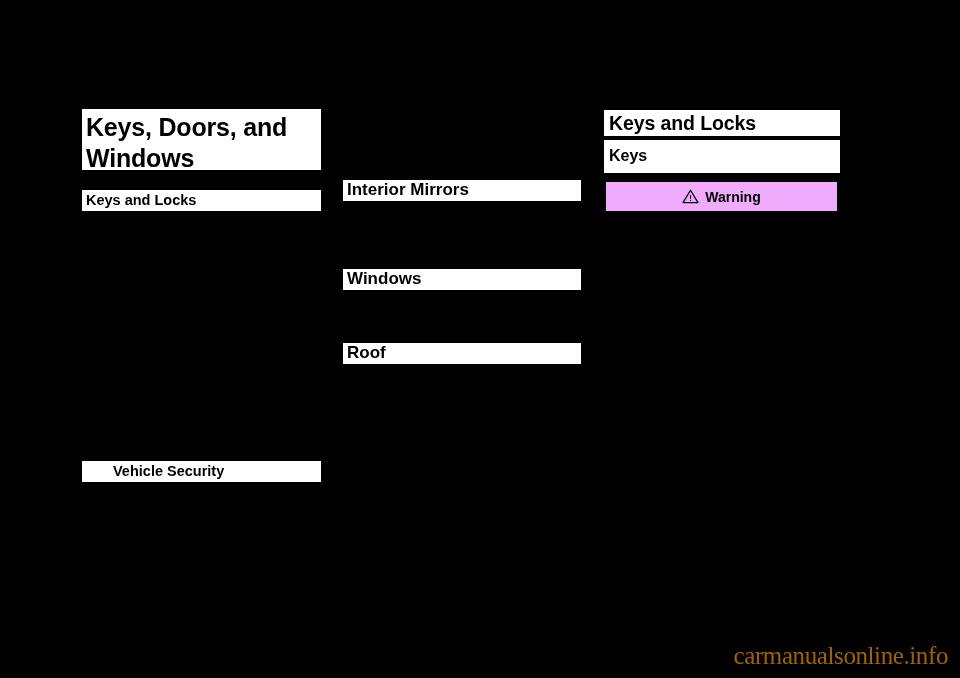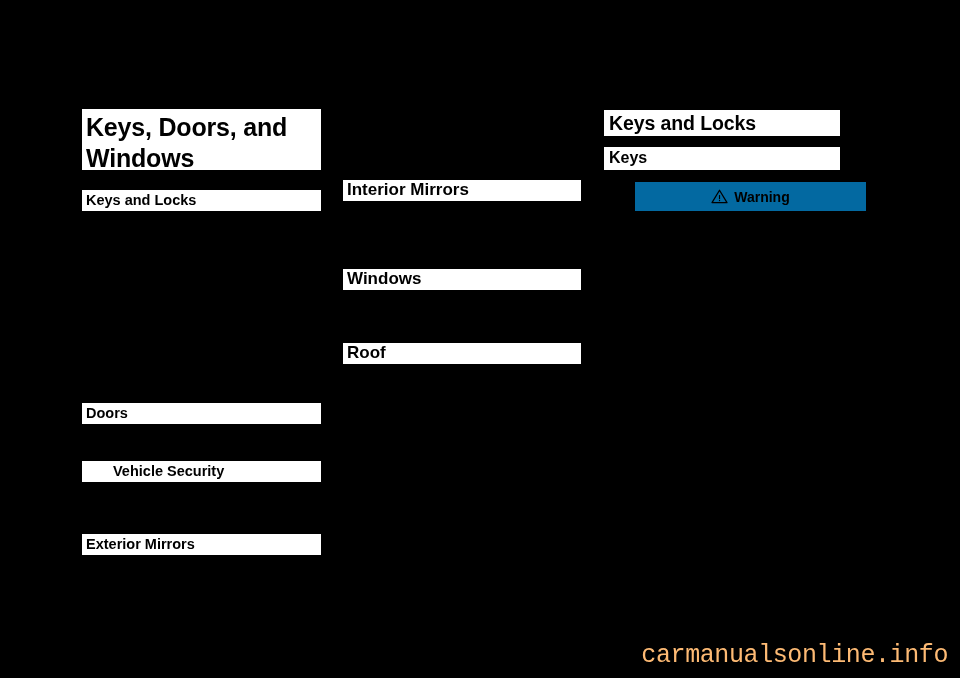--- a/index.html
+++ b/index.html
@@ -75,33 +75,33 @@
   .c3 { left: 604px; width: 236px; }
 
   #c3-section-title {
     top: 110px;
     height: 26px;
     font-size: 19.5px;
     padding-left: 5px;
     letter-spacing: -0.1px;
   }
   #c3-subsection-title {
-    top: 147px;
-    height: 23px;
+    top: 140px;
+    height: 33px;
     font-size: 16px;
     padding-left: 5px;
   }
 
   #warning-box {
     position: absolute;
-    left: 634px;
+    left: 605px;
     top: 181px;
     width: 233px;
     height: 31px;
-    background: #0369a1;
+    background: #f0abfc;
     border: 1px solid #000000;
     box-sizing: border-box;
     display: flex;
     align-items: center;
     justify-content: center;
     gap: 6px;
   }
   #warning-box .warn-label {
     color: #000000;
     font-size: 14px;
@@ -114,42 +114,40 @@
     height: 15px;
     align-items: center;
     justify-content: center;
   }
 
   
   #watermark {
     position: absolute;
     right: 12px;
     bottom: 8px;
-    color: #fdba74;
+    color: #a16207;
     font-size: 25px;
     letter-spacing: -0.4px;
-    font-family: Liberation Mono, monospace;
+    font-family: Liberation Serif, serif;
     white-space: nowrap;
   }
 </style>
 </head>
 <body>
 
 <div class="page">
 
   <div class="hl c1" id="chapter-title">Keys, Doors, and
 Windows</div>
 
   <div class="hl c1 sub1" id="c1-keys-and-locks">Keys and Locks</div>
 
-  <div class="hl c1 sub1" id="c1-doors">Doors</div>
 
   <div class="hl c1 sub1" id="c1-vehicle-security">Vehicle Security</div>
 
-  <div class="hl c1 sub1" id="c1-exterior-mirrors">Exterior Mirrors</div>
 
   <div class="hl c2" id="c2-interior-mirrors">Interior Mirrors</div>
 
   <div class="hl c2" id="c2-windows">Windows</div>
 
   <div class="hl c2" id="c2-roof">Roof</div>
 
   <div class="hl c3" id="c3-section-title">Keys and Locks</div>
 
   <div class="hl c3" id="c3-subsection-title">Keys</div>

